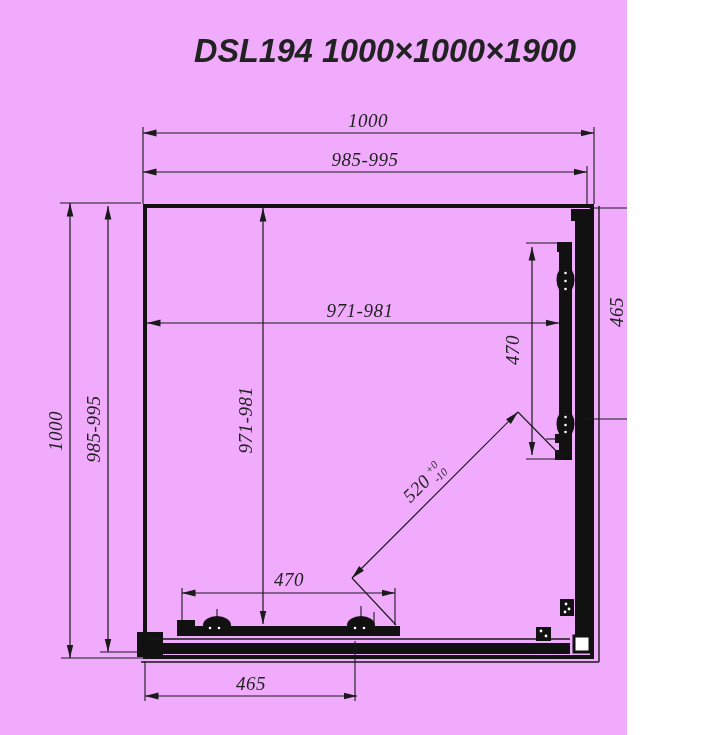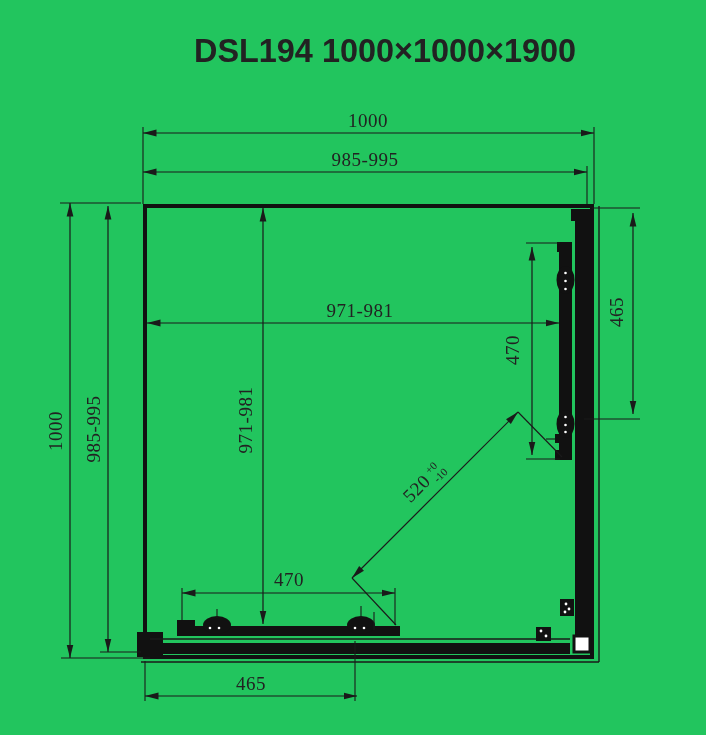--- a/index.html
+++ b/index.html
@@ -1,21 +1,22 @@
 <!DOCTYPE html>
 <html><head>
 <meta charset="utf-8">
 <style>
   html,body{margin:0;padding:0;background:#ffffff;}
   .canvas{
     position:relative;
-    width:706px;height:735px;
-    background:#22c55e;
+    width:627px;height:735px;
+    background:#f0abfc;
     font-family:"Liberation Sans",sans-serif;
     overflow:hidden;
+    font-style:italic;
   }
   svg{display:block;}
   .titleTxt{
     font-family:"Liberation Sans",sans-serif;
     font-weight:bold;
     font-size:34px;
     fill:#222222;
   }
   .dtxt{
     font-family:"Liberation Serif",serif;

